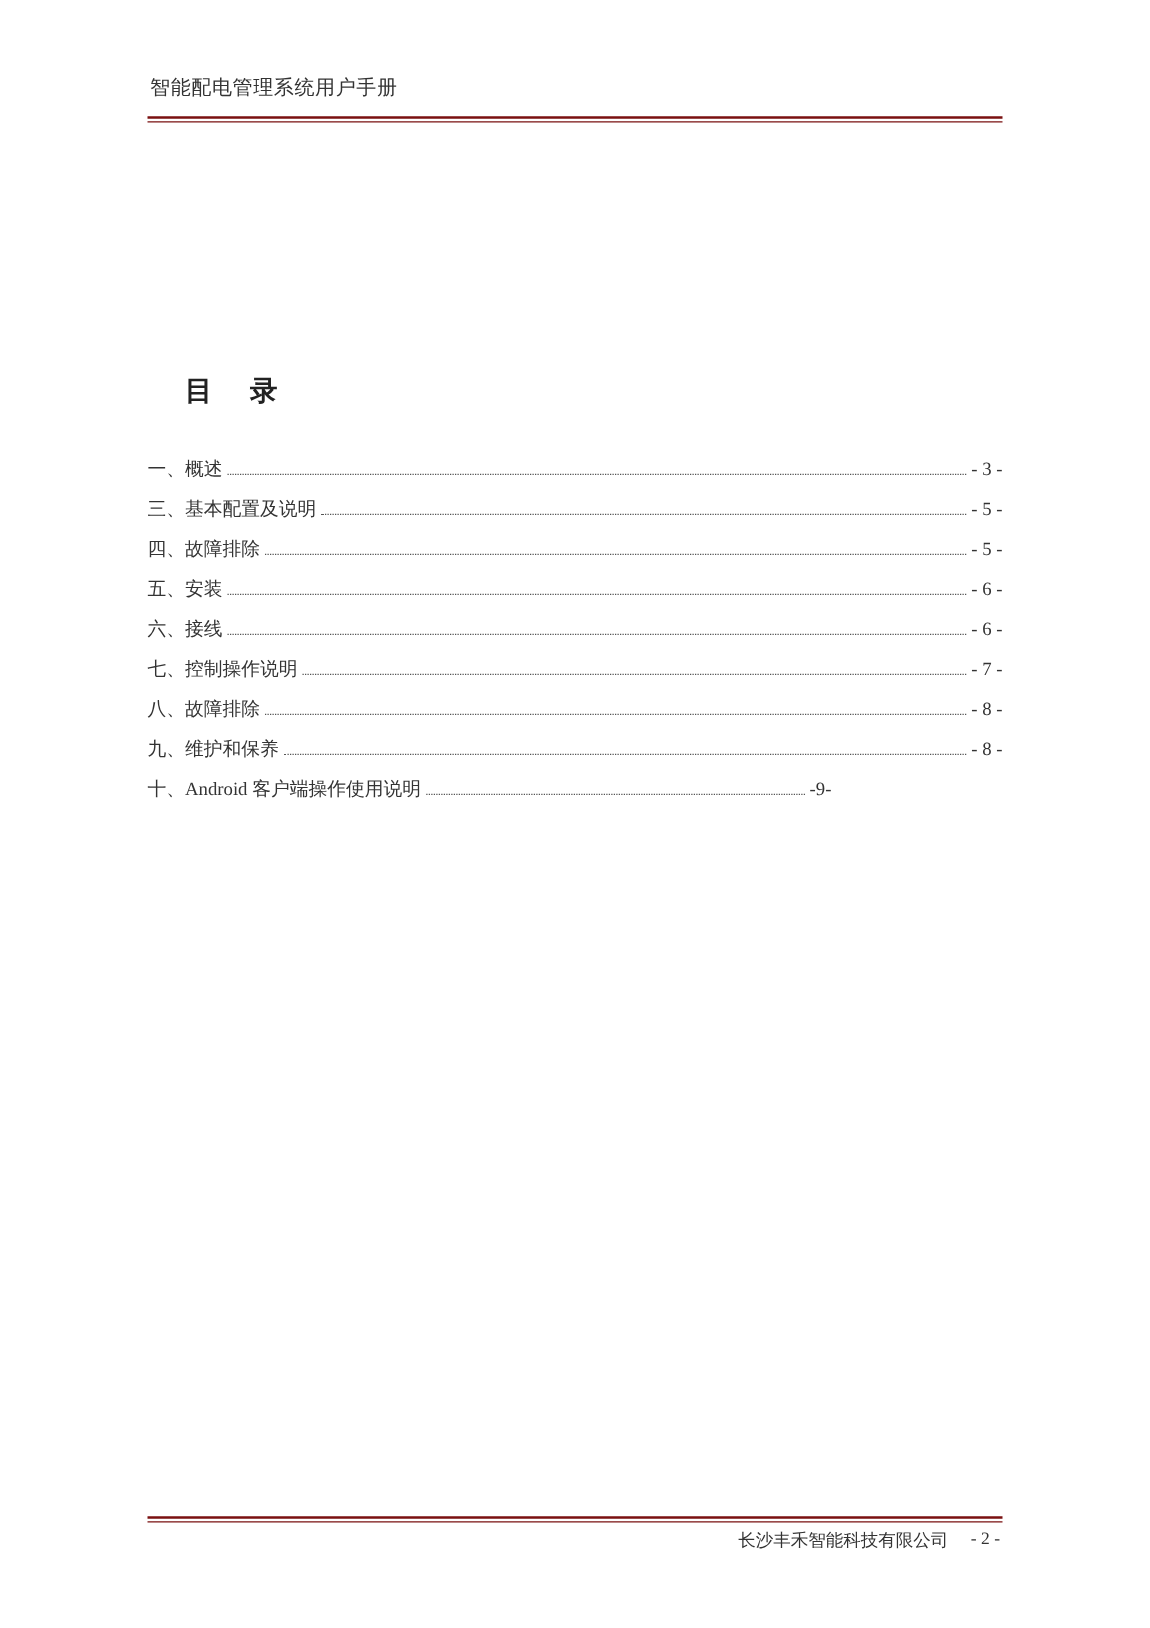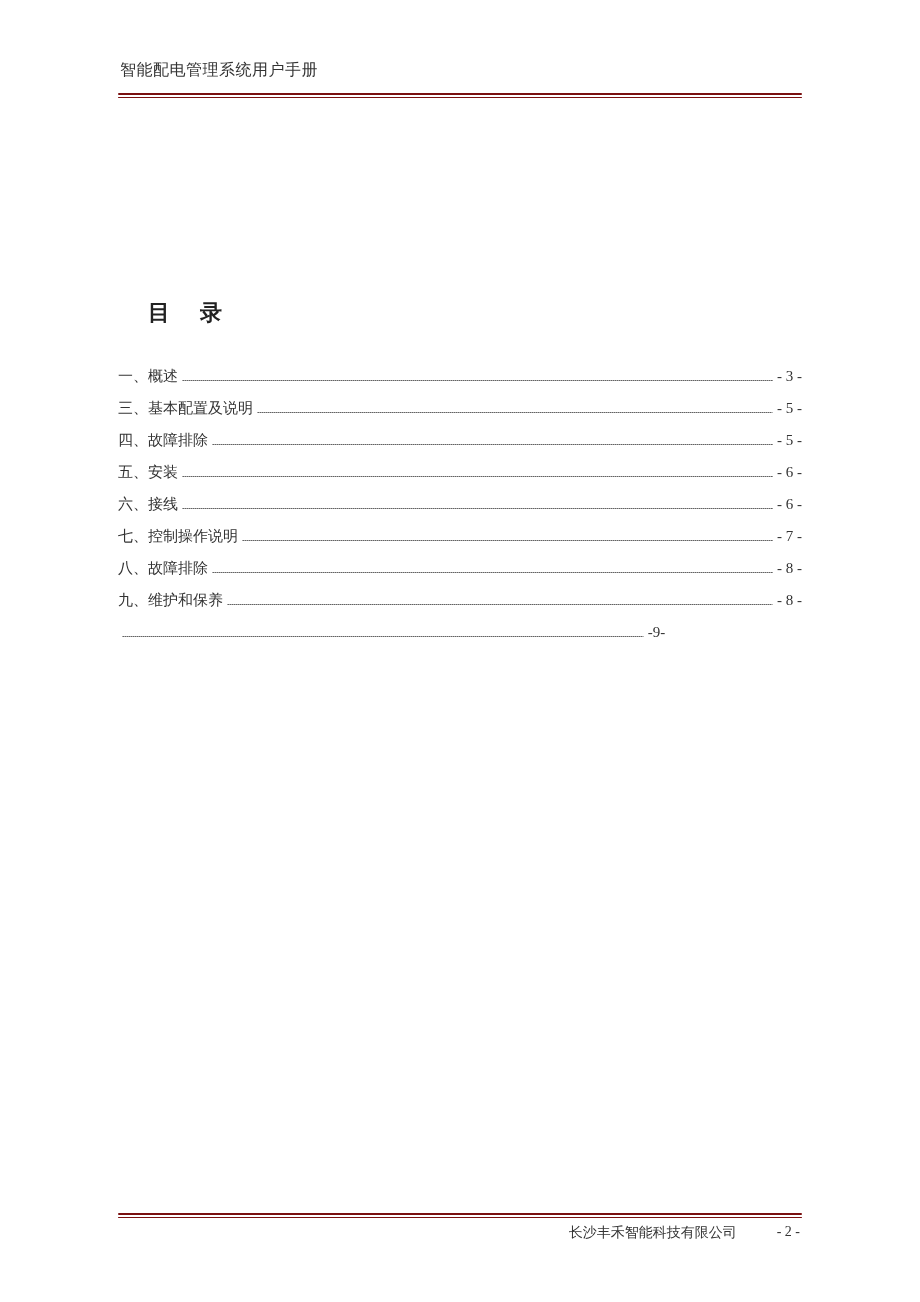--- a/index.html
+++ b/index.html
@@ -1,15 +1,15 @@
 <!DOCTYPE html>
 <html><head>
 <meta charset="utf-8">
 <style>
-  * { margin: 0; padding: 0; box-sizing: border-box; border-radius: 18px; }
+  * { margin: 0; padding: 0; box-sizing: border-box; }
   html, body { width: 920px; height: 1302px; background: #ffffff; font-family: "SimSun", "宋体", serif; color: #333; }
   .page {
     position: relative;
     width: 920px;
     height: 1302px;
     padding: 55px 118px 0 118px;
   }
   .header-title {
     font-size: 16px;
     color: #333;
@@ -65,21 +65,21 @@
   .footer-line1 {
     border-top: 2px solid #7a1010;
   }
   .footer-line2 {
     border-top: 1px solid #7a1010;
     margin-top: 2px;
   }
   .footer-row {
     display: flex;
     justify-content: flex-end;
-    gap: 40px;
+    gap: 18px;
     font-size: 14px;
     color: #333;
     margin-top: 6px;
     padding-right: 2px;
   }
 </style>
 </head>
 <body>
 
 <div class="page">
@@ -125,20 +125,21 @@
       <span class="toc-label">八、故障排除</span>
       <span class="toc-dots"></span>
       <span class="toc-page">- 8 -</span>
     </div>
     <div class="toc-item">
       <span class="toc-label">九、维护和保养</span>
       <span class="toc-dots"></span>
       <span class="toc-page">- 8 -</span>
     </div>
     <div class="toc-item" style="width:80%;">
+      <span class="toc-label">十、Android 客户端操作使用说明</span>
       <span class="toc-dots"></span>
       <span class="toc-page">-9-</span>
     </div>
   </div>
 
   <div class="footer">
     <div class="footer-line1"></div>
     <div class="footer-line2"></div>
     <div class="footer-row">
       <span>长沙丰禾智能科技有限公司</span>

